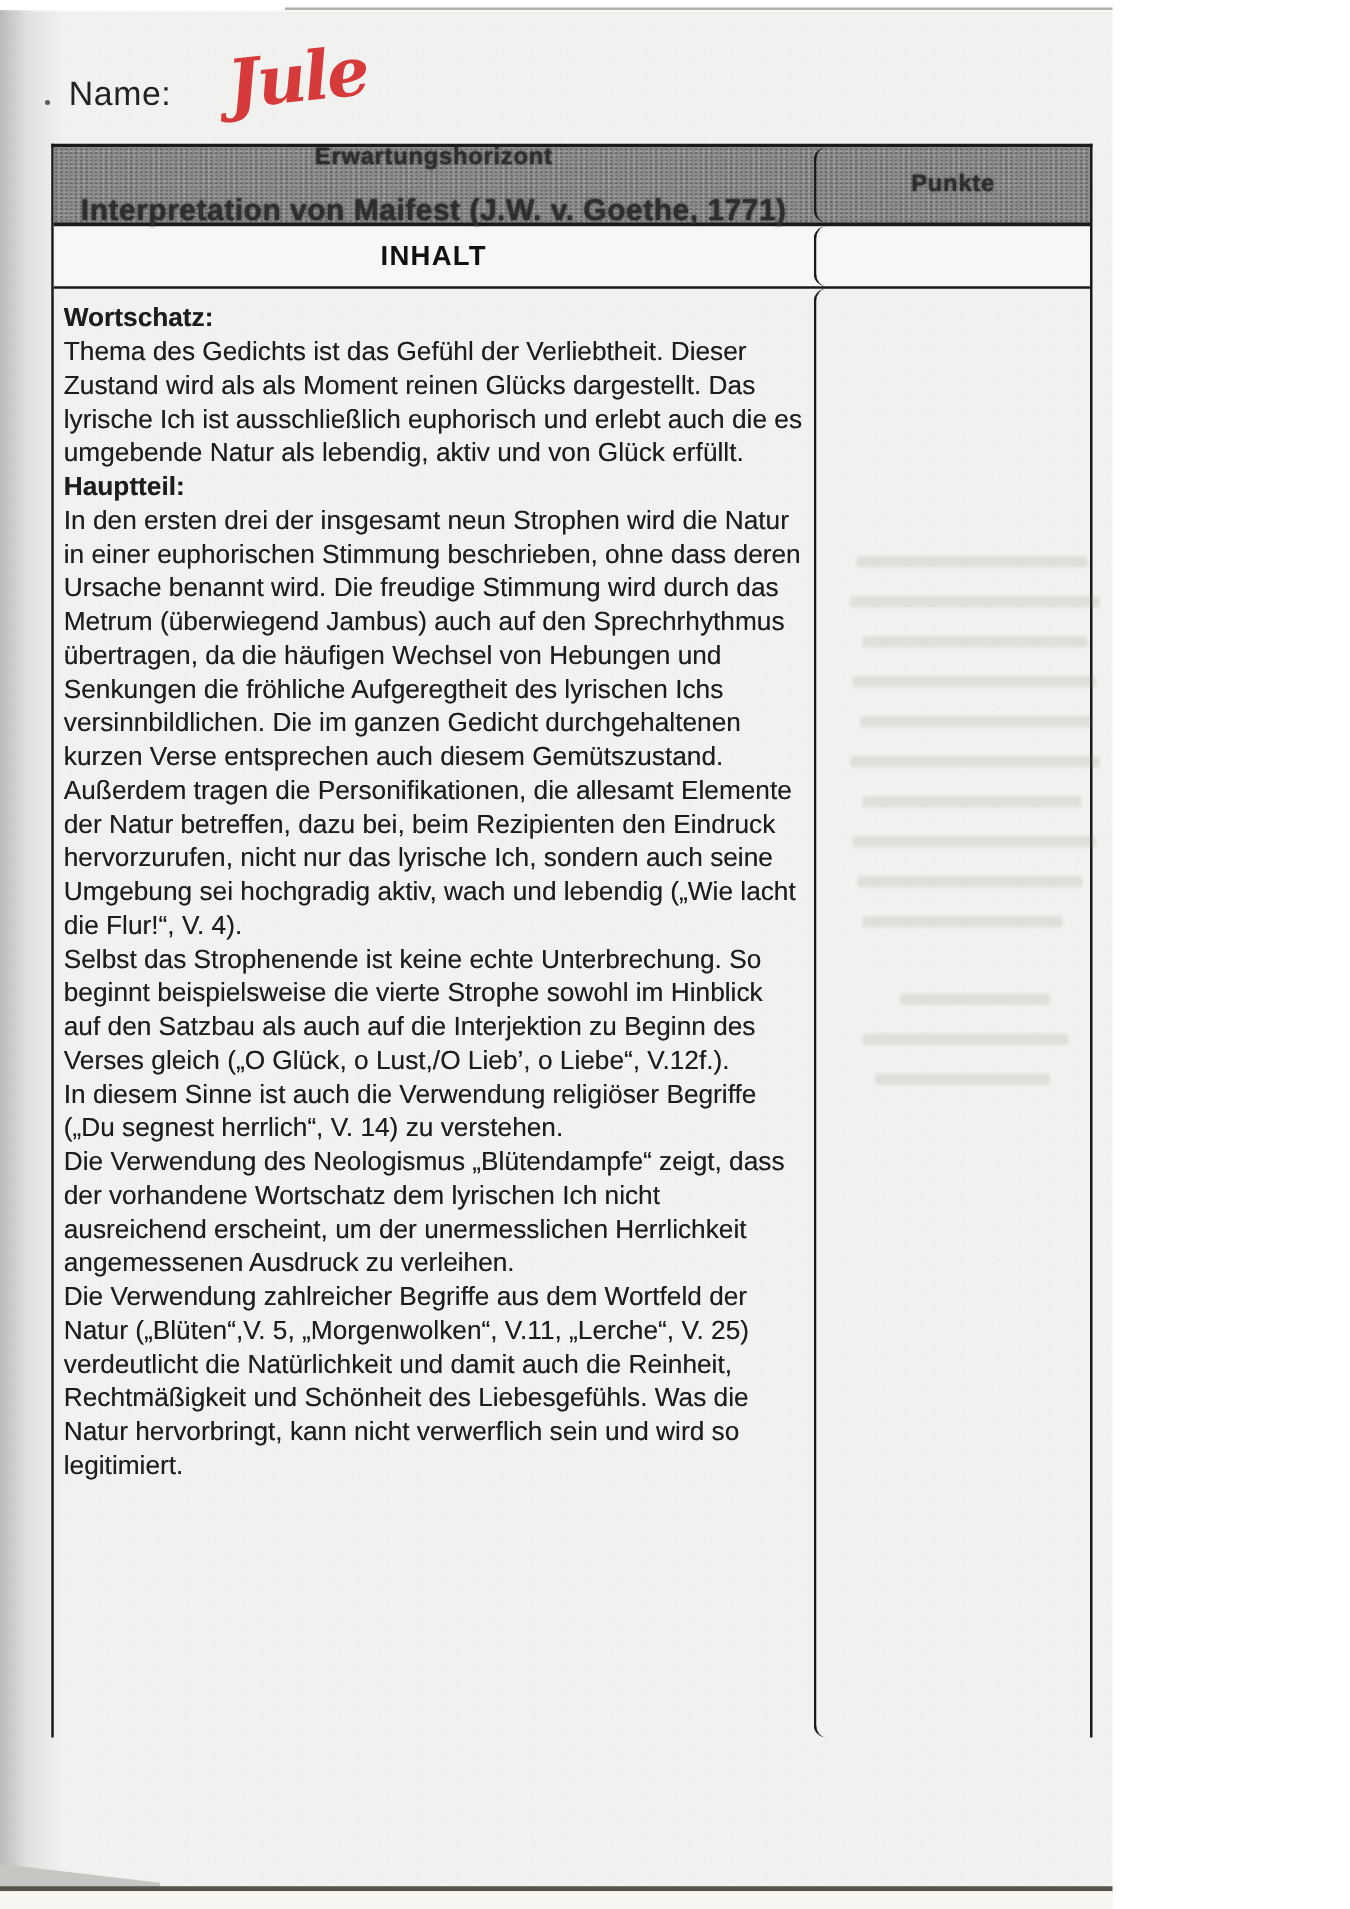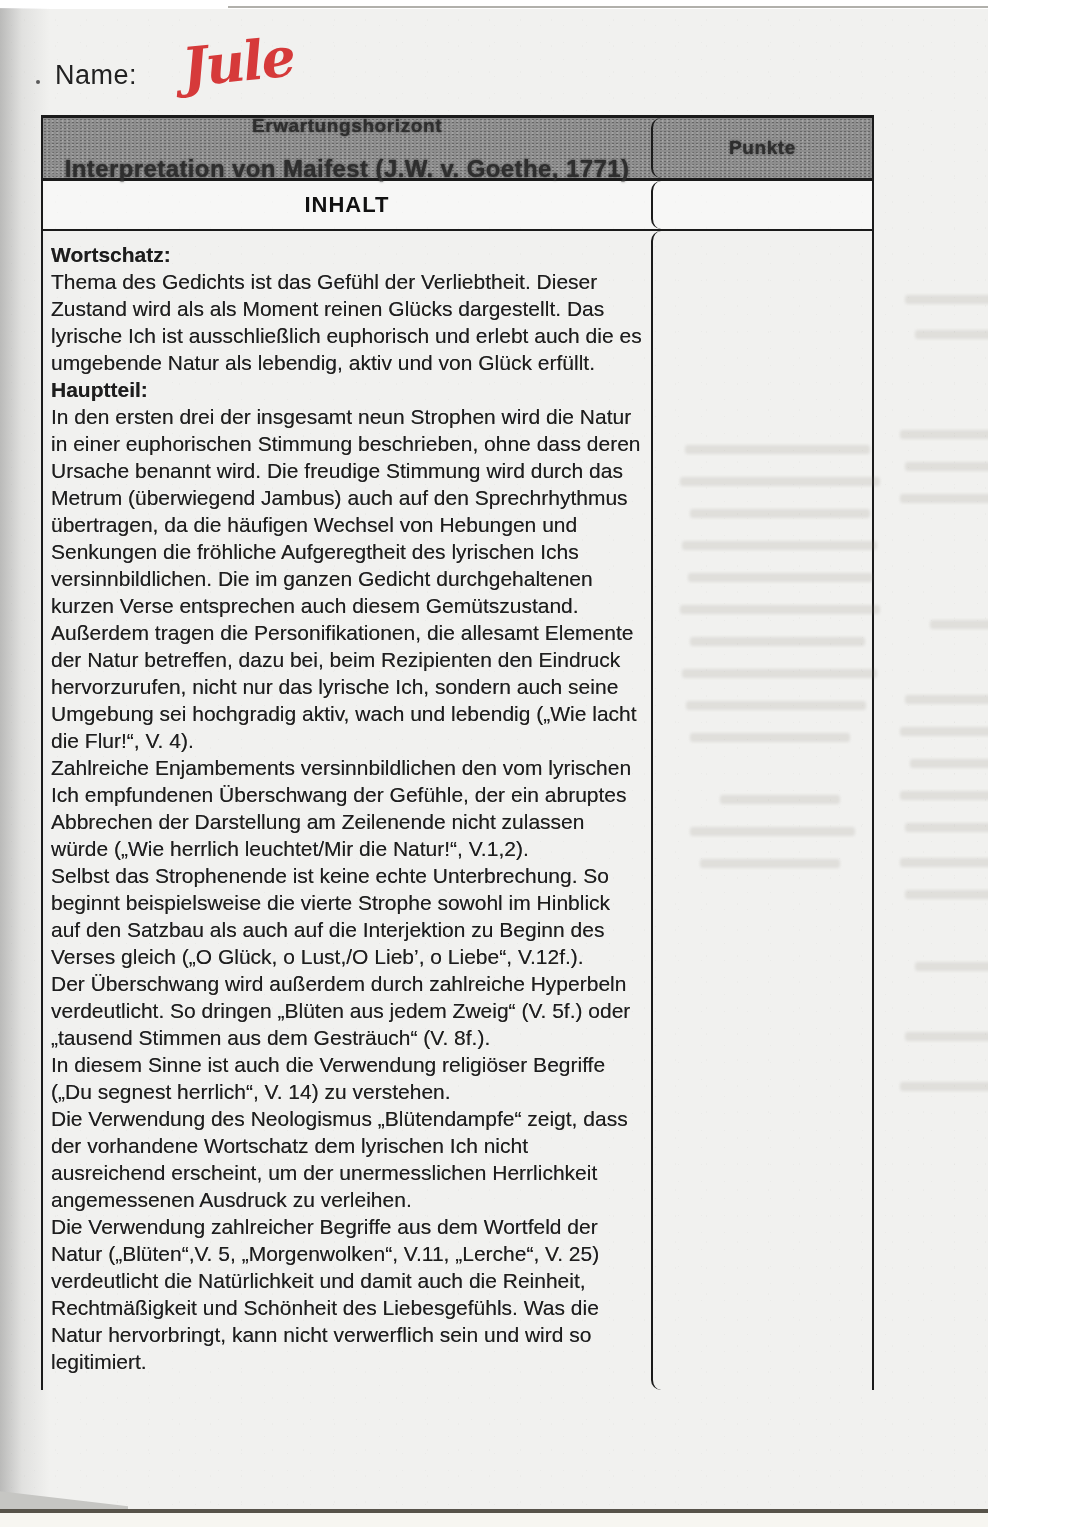--- a/index.html
+++ b/index.html
@@ -7,21 +7,21 @@
     --margin-paper:#f4f4f1;
     --table-border:#1a1a1a;
     --header-band:#8d8d8d;
     --header-text:#2e2e2e;
     --body-text:#1d1d1d;
     --handwriting-red:#d63a3a;
   }
   html,body{margin:0;padding:0;background:#ffffff;}
   body{font-family:"Liberation Sans", sans-serif;}
   .sheet{
-    position:relative;width:988px;height:1527px;overflow:hidden;
+    position:relative;width:890px;height:1527px;overflow:hidden;
     background:
       radial-gradient(rgba(90,90,80,0.05) 0.8px, transparent 1px) 0 0/23px 17px,
       radial-gradient(rgba(120,120,110,0.05) 0.8px, transparent 1px) 9px 7px/31px 26px,
       var(--paper);
   }
   
   .top-strip{position:absolute;left:0;top:0;width:1080px;height:9px;background:#ffffff;}
   .top-line{position:absolute;left:228px;top:6px;width:834px;height:2px;background:rgba(100,97,88,.5);filter:blur(.4px);}
   .left-shadow{position:absolute;left:0;top:8px;width:52px;height:1505px;
     background:linear-gradient(to right, rgba(110,110,110,.42), rgba(150,150,150,.18) 22px, rgba(170,170,170,0) 50px);}
@@ -103,23 +103,21 @@
     </div>
 
     <div class="row body-row">
       <div class="main-cell body-cell">
 
       <p class="block block-heading">Wortschatz:</p>
           <p class="block block-text">Thema des Gedichts ist das Gefühl der Verliebtheit. Dieser Zustand wird als als Moment reinen Glücks dargestellt. Das lyrische Ich ist ausschließlich euphorisch und erlebt auch die es umgebende Natur als lebendig, aktiv und von Glück erfüllt.</p>
           <p class="block block-heading">Hauptteil:</p>
           <p class="block block-text">In den ersten drei der insgesamt neun Strophen wird die Natur in einer euphorischen Stimmung beschrieben, ohne dass deren Ursache benannt wird. Die freudige Stimmung wird durch das Metrum (überwiegend Jambus) auch auf den Sprechrhythmus übertragen, da die häufigen Wechsel von Hebungen und Senkungen die fröhliche Aufgeregtheit des lyrischen Ichs versinnbildlichen. Die im ganzen Gedicht durchgehaltenen kurzen Verse entsprechen auch diesem Gemütszustand.</p>
           <p class="block block-text">Außerdem tragen die Personifikationen, die allesamt Elemente der Natur betreffen, dazu bei, beim Rezipienten den Eindruck hervorzurufen, nicht nur das lyrische Ich, sondern auch seine Umgebung sei hochgradig aktiv, wach und lebendig („Wie lacht die Flur!“, V. 4).</p>
-          <p class="block block-text">Zahlreiche Enjambements versinnbildlichen den vom lyrischen Ich empfundenen Überschwang der Gefühle, der ein abruptes Abbrechen der Darstellung am Zeilenende nicht zulassen würde („Wie herrlich leuchtet/Mir die Natur!“, V.1,2).</p>
           <p class="block block-text">Selbst das Strophenende ist keine echte Unterbrechung. So beginnt beispielsweise die vierte Strophe sowohl im Hinblick auf den Satzbau als auch auf die Interjektion zu Beginn des Verses gleich („O Glück, o Lust,/O Lieb’, o Liebe“, V.12f.).</p>
-          <p class="block block-text">Der Überschwang wird außerdem durch zahlreiche Hyperbeln verdeutlicht. So dringen „Blüten aus jedem Zweig“ (V. 5f.) oder „tausend Stimmen aus dem Gesträuch“ (V. 8f.).</p>
           <p class="block block-text">In diesem Sinne ist auch die Verwendung religiöser Begriffe („Du segnest herrlich“, V. 14) zu verstehen.</p>
           <p class="block block-text">Die Verwendung des Neologismus „Blütendampfe“ zeigt, dass der vorhandene Wortschatz dem lyrischen Ich nicht ausreichend erscheint, um der unermesslichen Herrlichkeit angemessenen Ausdruck zu verleihen.</p>
           <p class="block block-text">Die Verwendung zahlreicher Begriffe aus dem Wortfeld der Natur („Blüten“,V. 5, „Morgenwolken“, V.11, „Lerche“, V. 25) verdeutlicht die Natürlichkeit und damit auch die Reinheit, Rechtmäßigkeit und Schönheit des Liebesgefühls. Was die Natur hervorbringt, kann nicht verwerflich sein und wird so legitimiert.</p>
         </div>
       <div class="points-cell"></div>
     </div>
   </div>
 
   <div id="ghosts">
       <div class="ghost" style="left: 905px; top: 295px; width: 125px;"></div>

